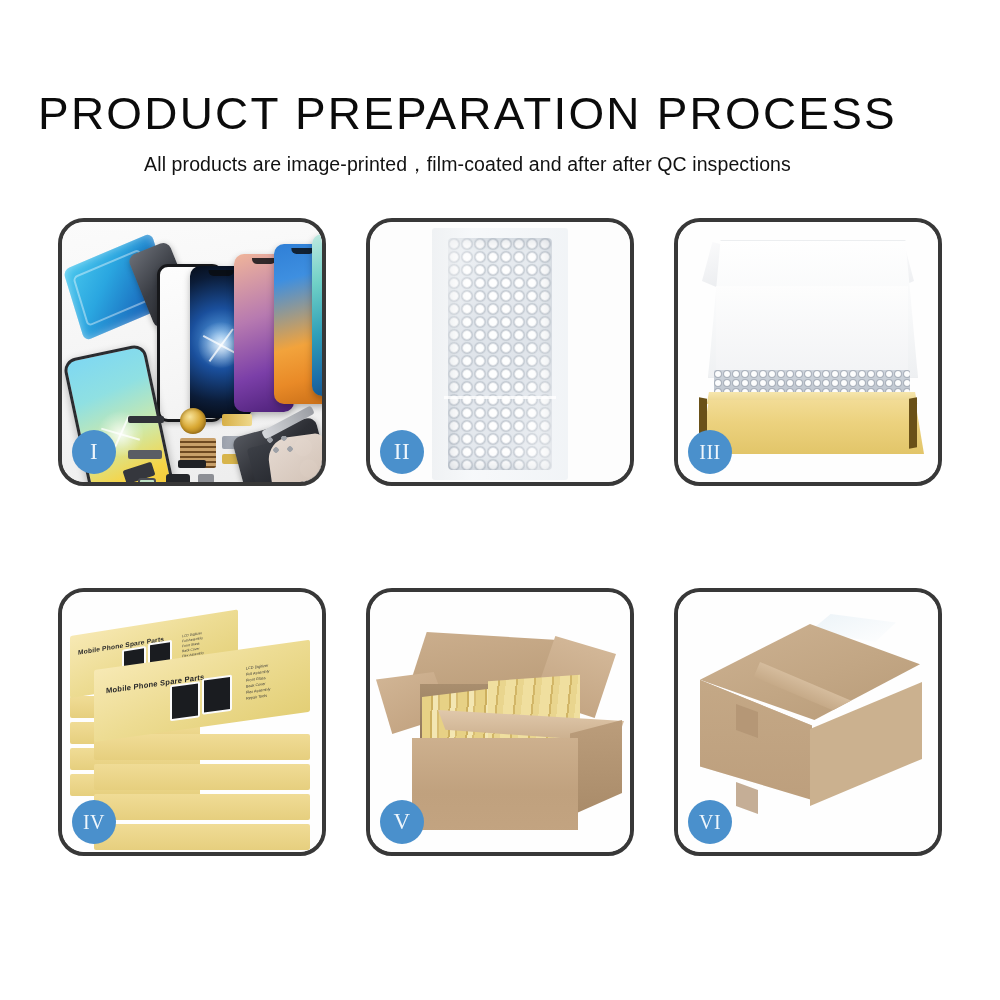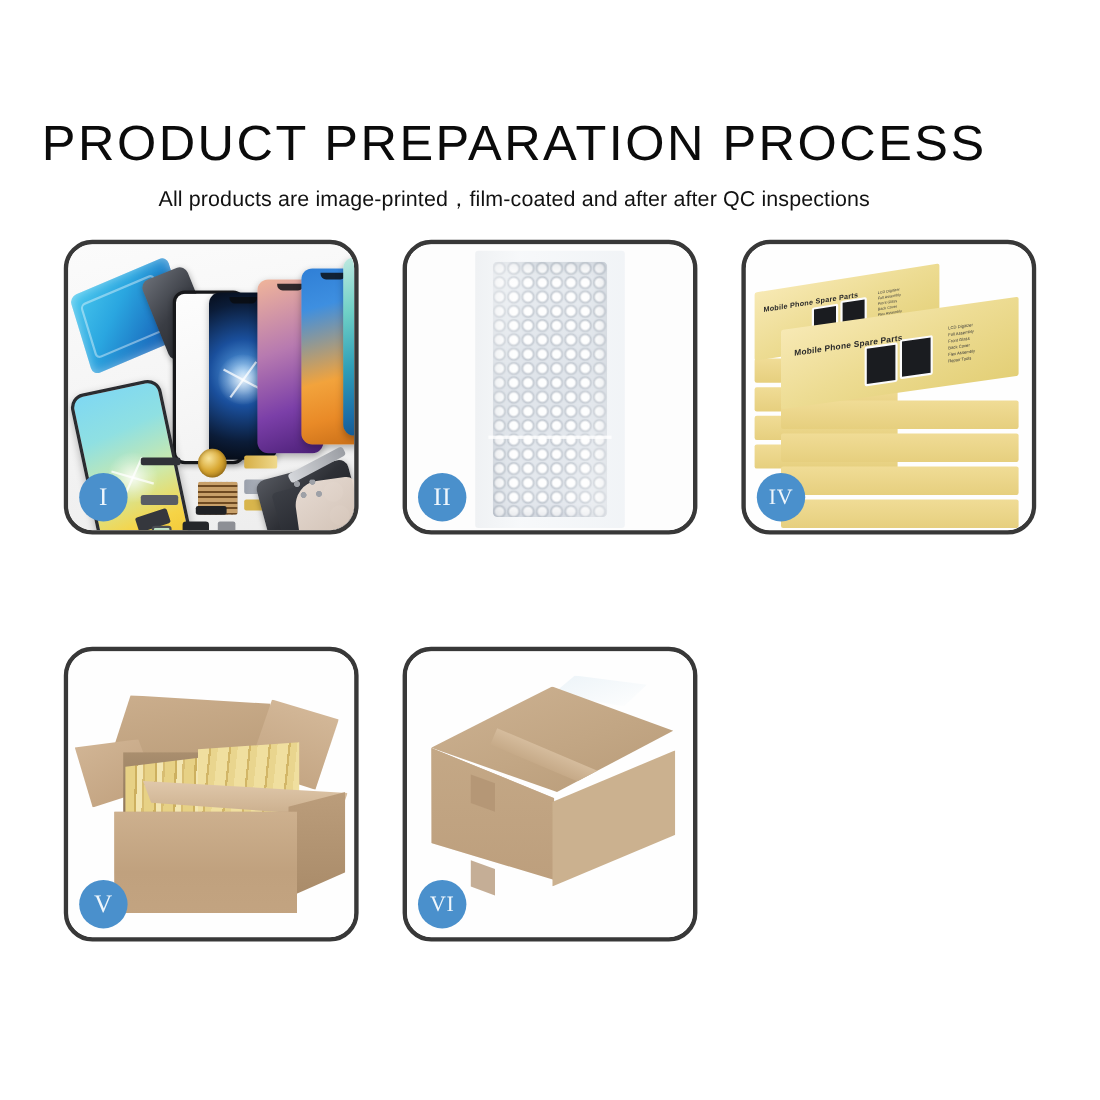--- a/index.html
+++ b/index.html
@@ -14,21 +14,20 @@
     overflow: hidden;
     position: relative;
   }
 
   
   .header {
     position: absolute;
     top: 0; left: 0;
     width: 935px;
     text-align: center;
-    margin-top: 16px;
   }
   .title {
     margin: 0;
     padding-top: 90px;
     font-size: 45px;
     font-weight: 400;
     letter-spacing: 2.2px;
     color: #0b0b0b;
     line-height: 1.05;
     font-family: "Liberation Sans", sans-serif;
@@ -460,20 +459,35 @@
     <div class="panel-stage">
       <div class="bw-bg"></div>
       <div class="bw-sleeve"></div>
       <div class="bw-inner"></div>
       <div class="bw-shine"></div>
       <div class="bw-seam"></div>
     </div>
     <div class="badge">II</div>
   </div>
 
+  <div class="panel">
+    <div class="panel-stage">
+      <div class="b3-bg"></div>
+      <div class="b3-lidflapL"></div>
+      <div class="b3-lidflapR"></div>
+      <div class="b3-lid"></div>
+      <div class="b3-foam"></div>
+      <div class="b3-bubble"></div>
+      <div class="b3-rim"></div>
+      <div class="b3-front"></div>
+      <div class="b3-cornerL"></div>
+      <div class="b3-cornerR"></div>
+    </div>
+    <div class="badge wide">III</div>
+  </div>
 
   <div class="panel">
     <div class="panel-stage">
       <div class="b4-bg"></div>
       <div class="stack">
 
         <div class="yb" style="left:2px;  top:78px;  width:130px; height:22px;"></div>
         <div class="yb" style="left:2px;  top:104px; width:130px; height:22px;"></div>
         <div class="yb" style="left:2px;  top:130px; width:130px; height:22px;"></div>
         <div class="yb" style="left:2px;  top:156px; width:130px; height:22px;"></div>

